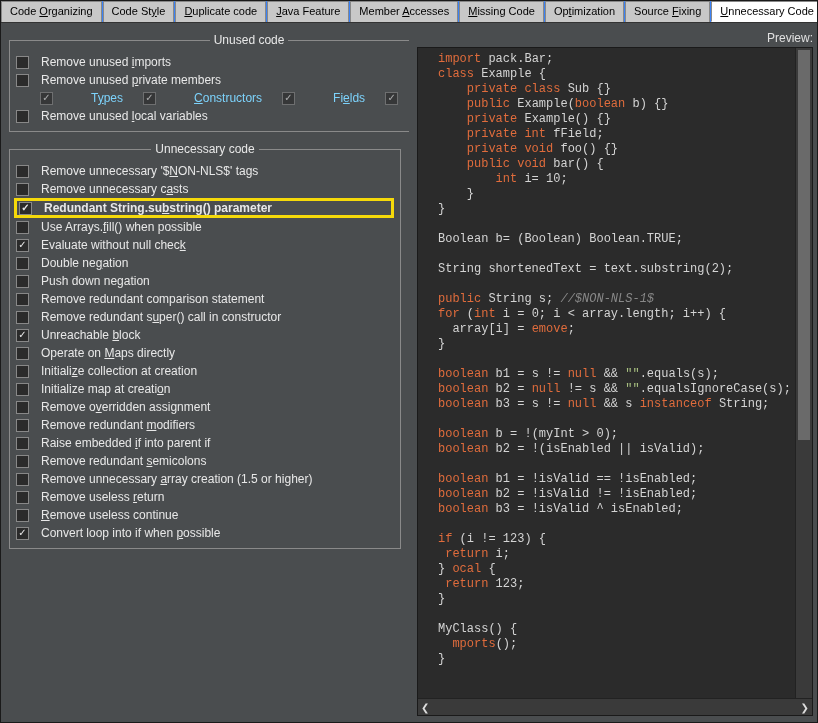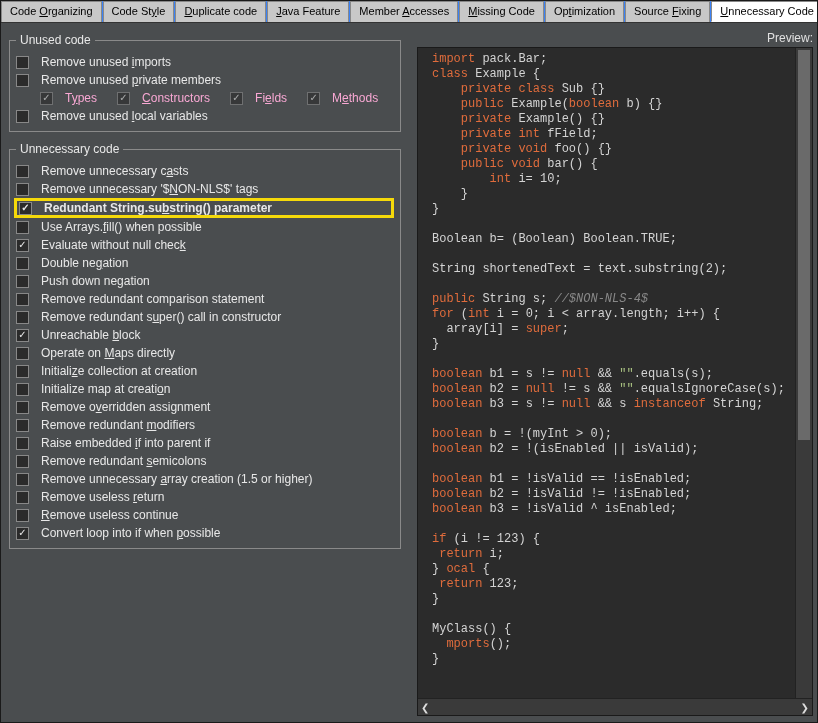--- a/index.html
+++ b/index.html
@@ -55,20 +55,21 @@
 fieldset {
   border: 1px solid #8a8a8a;
   margin: 4px 2px 10px 2px;
   padding: 6px 6px 6px 6px;
   color: #e8e8e8;
 }
 legend {
   padding: 0 4px;
   color: #e8e8e8;
   font-size: 12px;
+  text-align: center;
 }
 .chk-row {
   display: flex;
   align-items: center;
   padding: 2px 0;
   gap: 12px;
 }
 .chk {
   width: 13px;
   height: 13px;
@@ -85,21 +86,21 @@
   font-size: 10px;
   line-height: 1;
 }
 .chk.disabled {
   opacity: 0.6;
 }
 .chk-label {
   color: #e8e8e8;
   white-space: nowrap;
 }
-.chk-label.disabled { color: #f9a8d4; }
+.chk-label.disabled { color: #7dd3fc; margin-left: 26px; }
 .chk-label .mn { text-decoration: underline; }
 .hl {
   border: 3px solid #f5d90a;
   padding: 0px 2px;
   margin-left: -2px;
   font-weight: bold;
 }
 .sub-row { margin-left: 24px; display:flex; gap:20px; }
 .preview-label {
   color: #e0e0e0;
@@ -112,21 +113,21 @@
   background: #2b2b2b;
   border: 1px solid #1a1a1a;
   position: relative;
   overflow: hidden;
 }
 .preview-code {
   font-family: Consolas, "Courier New", monospace;
   font-size: 12px;
   line-height: 15px;
   color: #d4d4d4;
-  padding: 4px 14px;
+  padding: 4px 20px;
   white-space: pre;
   overflow: hidden;
   height: calc(100% - 17px);
 }
 .kw { color: #e06c3c; }
 .str { color: #a8c080; }
 .cmt { color: #888; font-style: italic; }
 .hscroll {
   position: absolute;
   left: 0; right: 0; bottom: 0;
@@ -206,25 +207,25 @@
             <span class="chk-label">Remove unused <span class="mn">l</span>ocal variables</span>
           </div>
         </div>
     </fieldset>
 
     <fieldset>
       <legend>Unnecessary code</legend>
       <div id="unnecessary-items">
           <div class="chk-row">
             <span class="chk"></span>
+            <span class="chk-label">Remove unnecessary '$<span class="mn">N</span>ON-NLS$' tags</span>
+          </div>
+          <div class="chk-row">
+            <span class="chk"></span>
             <span class="chk-label">Remove unnecessary c<span class="mn">a</span>sts</span>
-          </div>
-          <div class="chk-row">
-            <span class="chk"></span>
-            <span class="chk-label">Remove unnecessary '$<span class="mn">N</span>ON-NLS$' tags</span>
           </div>
           <div class="chk-row hl">
             <span class="chk checked"></span>
             <span class="chk-label">Redundant String.su<span class="mn">b</span>string() parameter</span>
           </div>
           <div class="chk-row">
             <span class="chk"></span>
             <span class="chk-label">Use Arrays.<span class="mn">f</span>ill() when possible</span>
           </div>
           <div class="chk-row">
@@ -312,23 +313,23 @@
     <span class="kw">private void</span> foo() {}
     <span class="kw">public void</span> bar() {
         <span class="kw">int</span> i= 10;
     }
 }
 
 Boolean b= (Boolean) Boolean.TRUE;
 
 String shortenedText = text.substring(2);
 
-<span class="kw">public</span> String s; <span class="cmt">//$NON-NLS-4$</span>
+<span class="kw">public</span> String s; <span class="cmt">//$NON-NLS-1$</span>
 <span class="kw">for</span> (<span class="kw">int</span> i = 0; i &lt; array.length; i++) {
-  array[i] = <span class="kw">super</span>;
+  array[i] = <span class="kw">emove</span>;
 }
 
 <span class="kw">boolean</span> b1 = s != <span class="kw">null</span> &amp;&amp; <span class="str">""</span>.equals(s);
 <span class="kw">boolean</span> b2 = <span class="kw">null</span> != s &amp;&amp; <span class="str">""</span>.equalsIgnoreCase(s);
 <span class="kw">boolean</span> b3 = s != <span class="kw">null</span> &amp;&amp; s <span class="kw">instanceof</span> String;
 
 <span class="kw">boolean</span> b = !(myInt &gt; 0);
 <span class="kw">boolean</span> b2 = !(isEnabled || isValid);
 
 <span class="kw">boolean</span> b1 = !isValid == !isEnabled;

